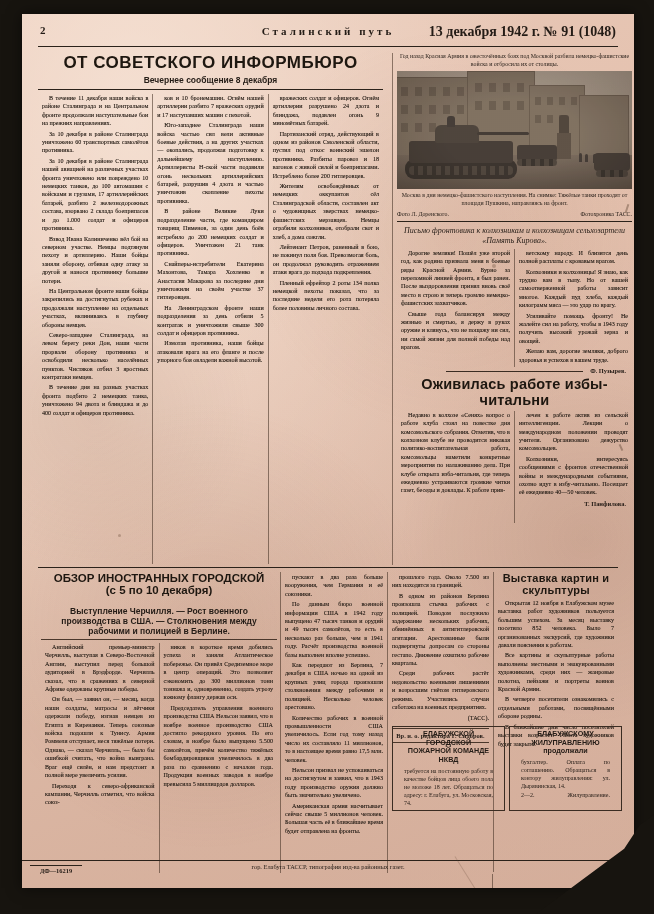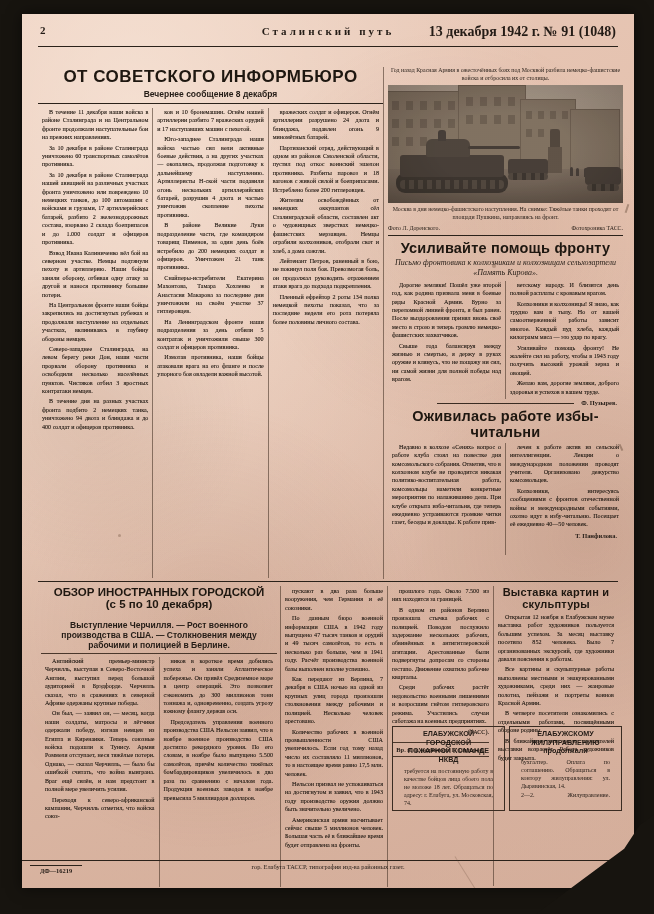--- a/index.html
+++ b/index.html
@@ -133,21 +133,21 @@
     <div class="fleck" style="left:598px;top:430px;width:2px;height:7px;transform:rotate(-24deg);"></div>
 
     <div class="sheet-pad">
 
       <div id="masthead">
         <div id="page-num">2</div>
         <div id="paper-name">Сталинский путь</div>
         <div id="issue-line">13 декабря 1942 г. № 91 (1048)</div>
       </div>
 
-      <div class="cols" style="margin-top:20px;height:512px;">
+      <div class="cols" style="margin-top:6px;height:512px;gap:9px;">
 
         <div class="col" style="width:345px;">
           <div class="hl hl-xl">ОТ СОВЕТСКОГО ИНФОРМБЮРО</div>
           <div class="sub" style="margin-top:2px;">Вечернее сообщение 8 декабря</div>
           <hr class="rule">
           <div class="cols" style="height:470px;">
             <div class="col colpad" style="width:115px;">
               <div class="body">
                 <p>В течение 11 декабря наши войска в районе Сталинграда и на Центральном фронте продолжали наступательные бои на прежних направлениях.</p>
                 <p>За 10 декабря в районе Сталинграда уничтожено 60 транспортных самолётов противника.</p>
@@ -253,21 +253,20 @@
             <div class="photo-top-cap" style="margin-top:3px;">Москва в дни немецко-фашистского наступления. На снимке: Тяжёлые танки проходят от площади Пушкина, направляясь на фронт.</div>
             <div class="photo-credits">
               <span>Фото Л. Доренского.</span>
               <span>Фотохроника ТАСС.</span>
             </div>
           </div>
 
           <hr class="rule">
 
           <div>
-            <div class="hl hl-lg">Усиливайте помощь фронту</div>
             <div class="subser" style="margin-top:2px;font-style:italic;">Письмо фронтовика к колхозникам и колхозницам сельхозартели «Память Кирова».</div>
             <div class="cols" style="margin-top:3px;height:118px;">
               <div class="col colpad" style="width:112px;">
                 <div class="body">
                   <p>Дорогие земляки! Пошёл уже второй год, как родина призвала меня в боевые ряды Красной Армии. Бурно за переломной линией фронта, я был ранен. После выздоровления принял вновь своё место в строю и теперь громлю немецко-фашистских захватчиков.</p>
                   <p>Свыше года балансируя между жизнью и смертью, я держу в руках оружие и клянусь, что не пощажу ни сил, ни самой жизни для полной победы над врагом.</p>
                 </div>
               </div>
               <div class="col colpad" style="width:112px;">
                 <div class="body">

